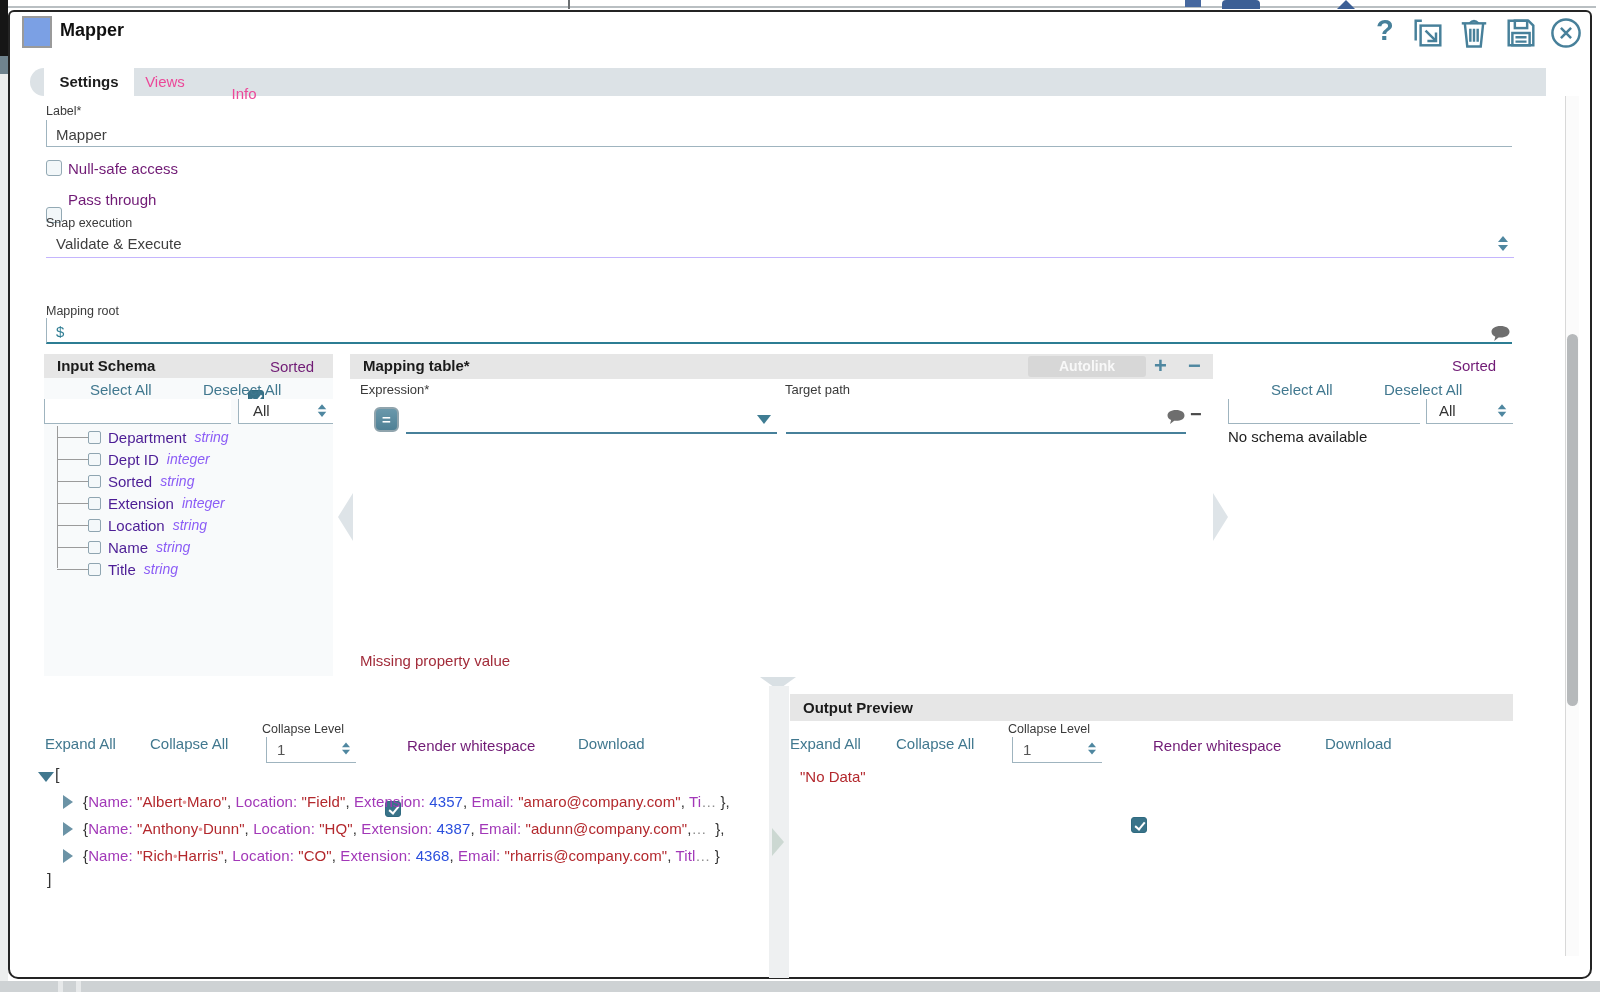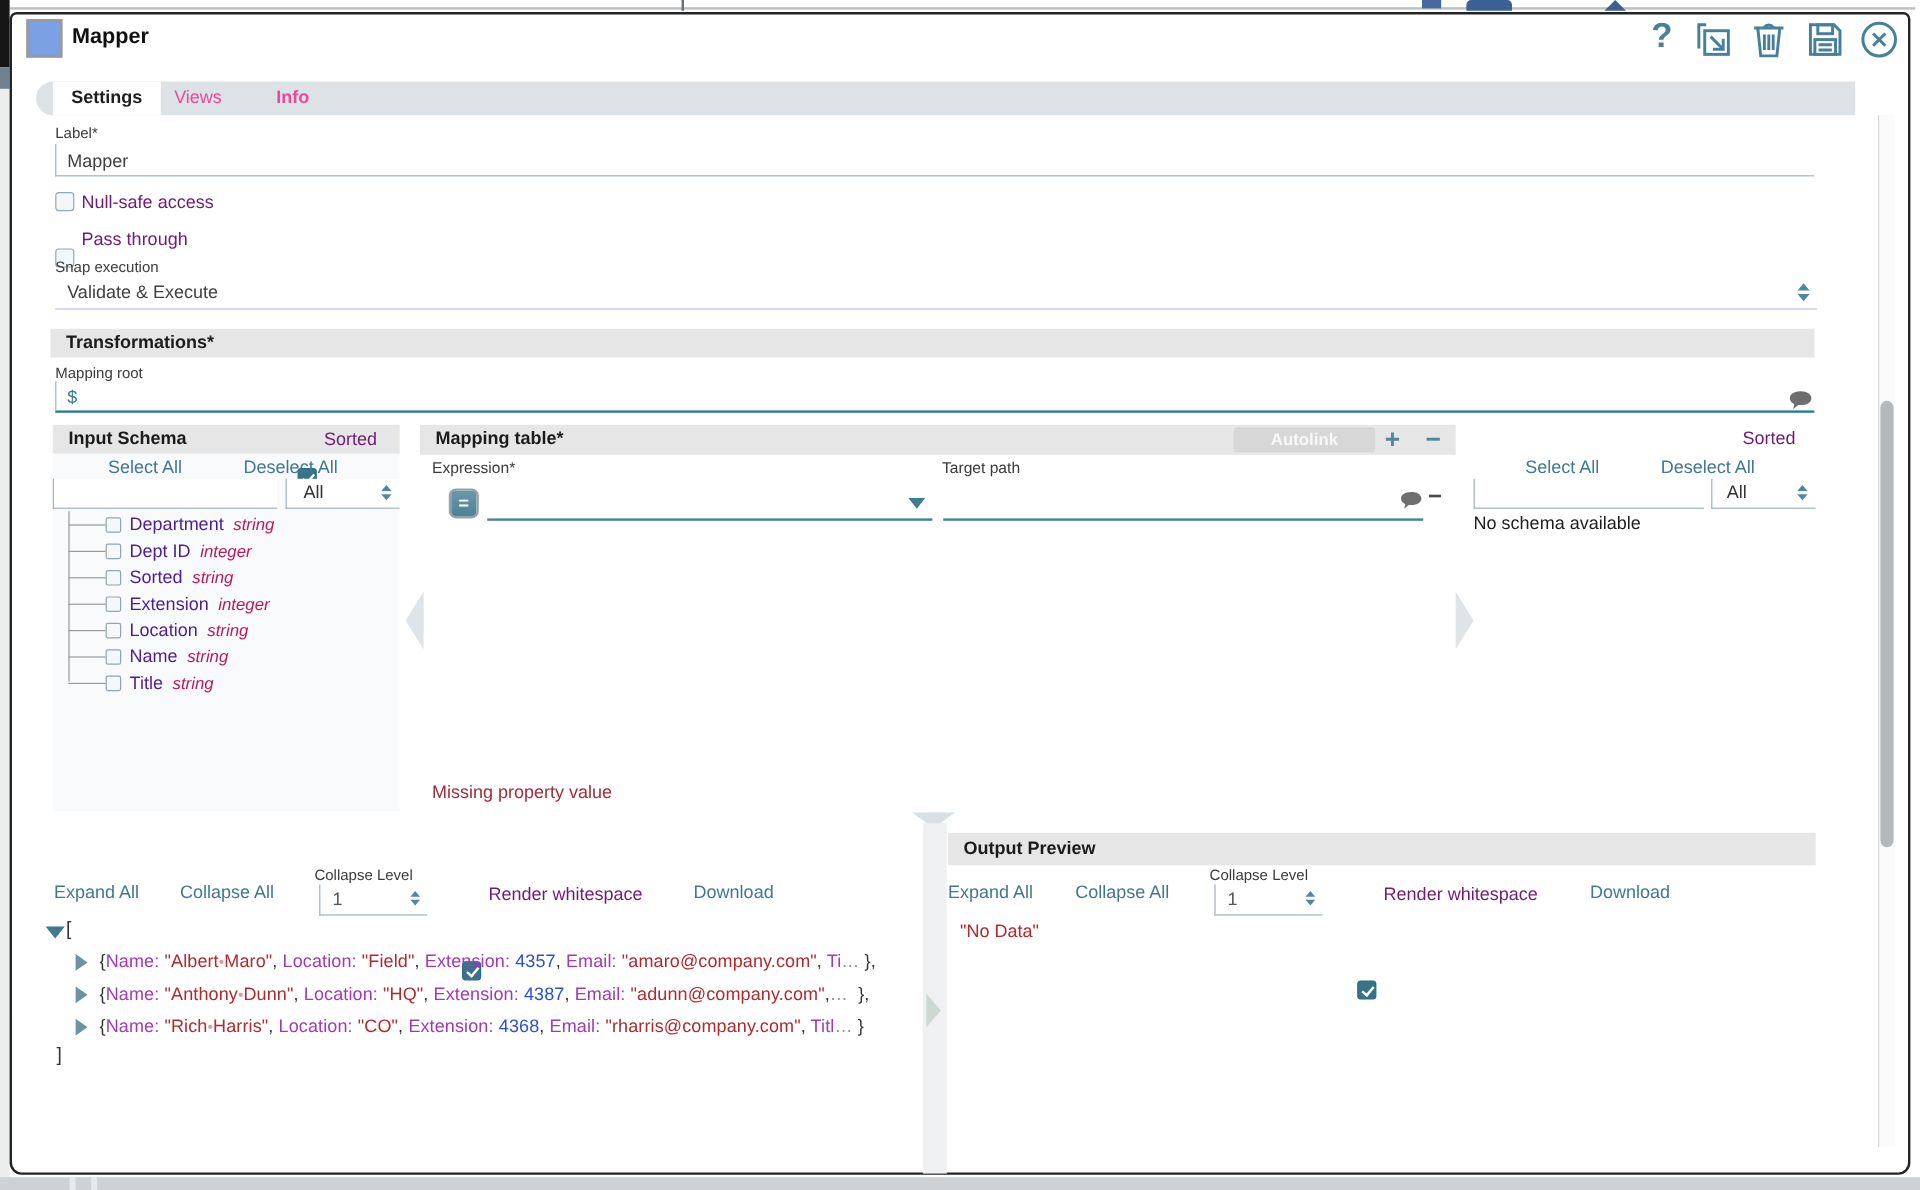--- a/index.html
+++ b/index.html
@@ -28,21 +28,21 @@
   .dlg-title{left:60px;top:20px;font-size:18px;font-weight:bold;color:#101010;}
   .help-ic{left:1376px;top:14px;font-size:29px;font-weight:bold;color:#47809a;}
   .ic-box{width:32px;height:32px;}
 
   
   .tabbar{left:30px;top:68px;width:1516px;height:28px;background:#dce2e6;border-radius:14px 0 0 14px;}
   .tab{height:28px;line-height:28px;text-align:center;font-size:15px;color:#ec4899;cursor:default;}
   .tab.active{background:#ffffff;color:#1d1d1d;font-weight:bold;}
   .tab-settings{left:44px;top:68px;width:90px;}
   .tab-views{left:134px;top:68px;width:62px;}
-  .tab-info{left:206px;top:68px;width:76px;font-weight:bold;}
+  .tab-info{left:206px;top:80px;width:76px;}
 
   
   .lbl-sm{font-size:12.5px;color:#3a3a3a;}
   .fld{box-sizing:border-box;border:none;border-left:1px solid #9fb4bf;border-bottom:1px solid #9fb4bf;
     background:transparent;font-family:inherit;font-size:15px;color:#3f3f3f;padding:4px 8px 2px 9px;outline:none;}
   .fld-teal{border-bottom:2px solid #2c7d93;color:#2f7d93;}
   .cb{width:16px;height:16px;border:1px solid #93a9b4;background:#f2f7f9;border-radius:3px;box-sizing:border-box;position:relative;}
   .cb.checked{background:#397389;border-color:#2f6a80;}
   .cb.checked::after{content:"";position:absolute;left:4.5px;top:1.5px;width:4px;height:8px;
     border:solid #fff;border-width:0 2px 2px 0;transform:rotate(40deg);}
@@ -53,21 +53,21 @@
   .secbar{background:#e6e6e6;font-size:15px;font-weight:bold;color:#1b1b1b;line-height:24px;padding-left:13px;box-sizing:border-box;}
 
   
   .panel-body{background:#f8fafb;}
   .link{font-size:15px;color:#41788f;cursor:pointer;}
   .dd{box-sizing:border-box;border-left:1px solid #9fb4bf;border-bottom:1px solid #9fb4bf;font-size:15px;color:#333;}
   .tree-row{height:22px;display:flex;align-items:center;}
   .branch{width:31px;height:1px;background:#9b9b9b;margin-left:13px;flex:none;}
   .tree-cb{width:13px;height:13px;border:1px solid #8fa5b1;background:#f4f8fa;border-radius:2px;box-sizing:border-box;flex:none;margin-left:0;}
   .tree-name{font-size:15px;color:#4c1d95;margin-left:7px;white-space:pre;}
-  .tree-type{font-size:14px;font-style:italic;color:#be185d;margin-left:8px;text-align:right;}
+  .tree-type{font-size:14px;font-style:italic;color:#8b5cf6;margin-left:8px;text-align:right;}
   .tree-vline{left:57px;top:426px;width:1px;height:142px;background:#9b9b9b;}
 
   .autolink{background:#d7d7d7;border-radius:3px;color:#f8f8f8;font-weight:bold;font-size:14px;
     text-align:center;line-height:21px;}
   .plusminus{font-size:22px;font-weight:bold;color:#4f87a0;line-height:22px;}
   .eq-btn{width:25px;height:25px;border-radius:6px;border:2px solid #90a4ad;background:linear-gradient(#6a98ab,#4f8095);
     color:#fff;font-weight:bold;font-size:15px;display:flex;align-items:center;justify-content:center;box-sizing:border-box;}
   .uline{border-bottom:2px solid #47809a;}
   .caret-dn{width:0;height:0;border-left:7px solid transparent;border-right:7px solid transparent;border-top:9px solid #3f7d93;}
   .err{font-size:15px;color:#a22c3a;}
@@ -164,21 +164,20 @@
 
   <div class="abs lbl-sm" style="left:46px;top:216px;">Snap execution</div>
   <div class="abs" style="left:46px;top:232px;width:1468px;height:26px;border-bottom:1px solid #c4b5fd;box-sizing:border-box;">
     <span style="position:absolute;left:10px;top:3px;font-size:15px;color:#3f3f3f;">Validate &amp; Execute</span>
     <span class="updown" style="position:absolute;right:6px;top:4px;">
         <i class="up"></i>
         <i class="dn"></i>
       </span>
   </div>
 
-  <div class="abs secbar" style="left:42px;top:274px;width:1470px;height:24px;">Transformations*</div>
   <div class="abs lbl-sm" style="left:46px;top:304px;">Mapping root</div>
   <input class="abs fld fld-teal" style="left: 46px; top: 318px; width: 1466px; height: 26px;" value="$">
   <div class="abs" style="left:1490px;top:325px;">
     <svg width="21" height="17" viewBox="0 0 21 17">
         <path d="M10.5 1 C5 1 1.5 3.5 1.5 6.8 c0 2.1 1.5 3.9 3.8 5 L4.2 16 8.6 12.4 c.6 .1 1.2 .2 1.9 .2 5.5 0 9-2.4 9-5.8 S16 1 10.5 1z" fill="#6e6e6e"></path>
       </svg>
   </div>
 
   <div class="abs panel-body" style="left:44px;top:378px;width:289px;height:298px;"></div>
   <div class="abs secbar" style="left:44px;top:354px;width:289px;height:24px;">Input Schema</div>

